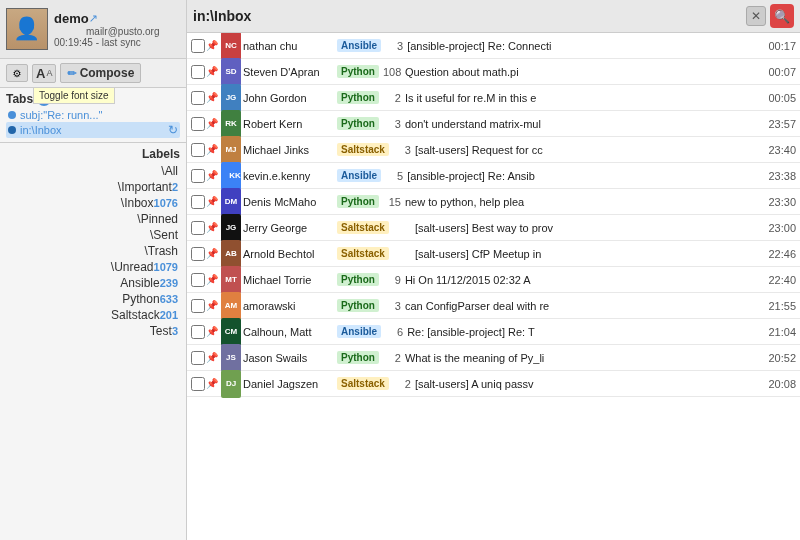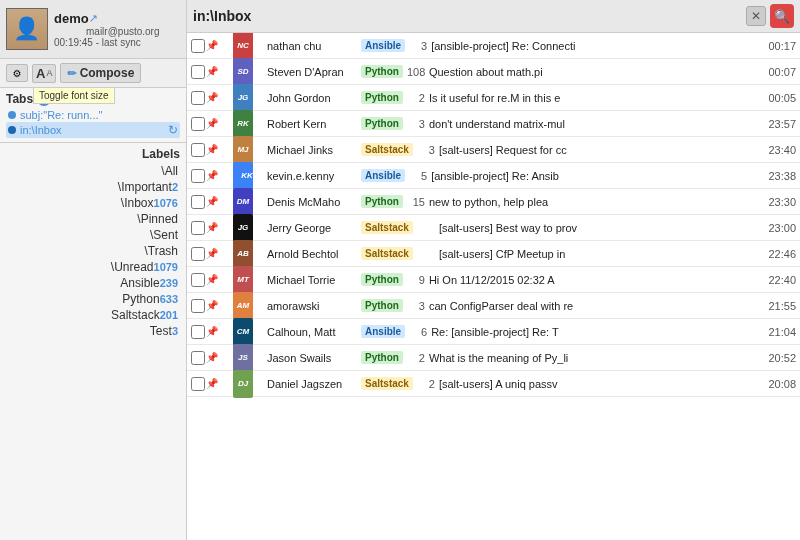--- a/index.html
+++ b/index.html
@@ -310,28 +310,27 @@
       font-size: 11px;
       display: flex;
       align-items: center;
       justify-content: center;
     }
     .email-avatar {
       width: 20px;
       height: 28px;
       border-radius: 2px;
       flex-shrink: 0;
-      margin: 0 12px;
+      margin: 0 0;
       display: flex;
       align-items: center;
       justify-content: center;
       font-size: 8px;
       font-weight: bold;
       color: white;
-      font-style: italic;
     }
     .email-sender {
       width: 90px;
       flex-shrink: 0;
       font-size: 11px;
       color: #222;
       overflow: hidden;
       white-space: nowrap;
       text-overflow: ellipsis;
     }
@@ -580,21 +579,21 @@
           <div class="email-avatar" style="background: rgb(224, 128, 64);">AM</div>
           <span class="email-sender">amorawski</span>
           <span class="email-tag tag-python">Python</span>
           <span class="email-count">3</span>
           <span class="email-subject">can ConfigParser deal with re</span>
           <span class="email-time">21:55</span>
         </div>
         <div class="email-row">
           <input type="checkbox" class="email-checkbox" style="">
           <span class="pin-icon" style="font-size: 10px;">📌</span>
-          <div class="email-avatar" style="background: #0c4a6e;">CM</div>
+          <div class="email-avatar" style="background: #14532d;">CM</div>
           <span class="email-sender">Calhoun, Matt</span>
           <span class="email-tag tag-ansible">Ansible</span>
           <span class="email-count">6</span>
           <span class="email-subject">Re: [ansible-project] Re: T</span>
           <span class="email-time">21:04</span>
         </div>
         <div class="email-row">
           <input type="checkbox" class="email-checkbox" style="">
           <span class="pin-icon" style="font-size: 10px;">📌</span>
           <div class="email-avatar" style="background: rgb(112, 112, 160);">JS</div>

